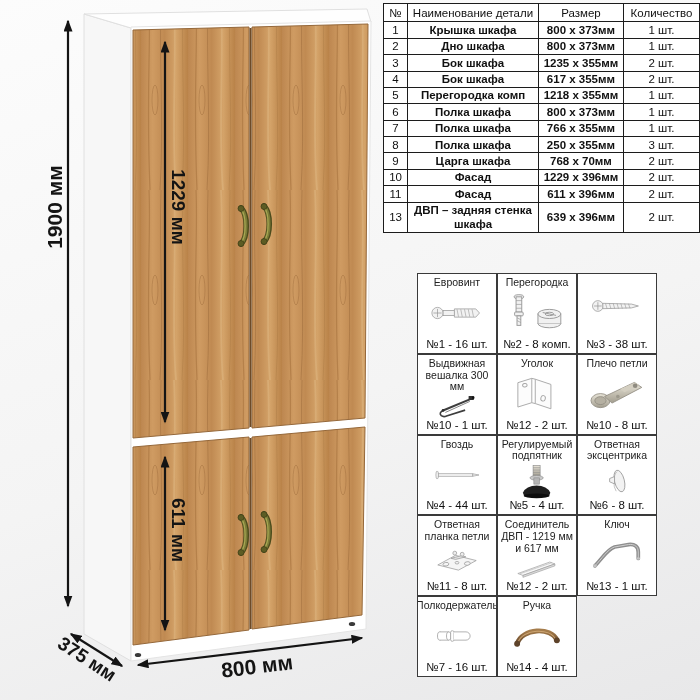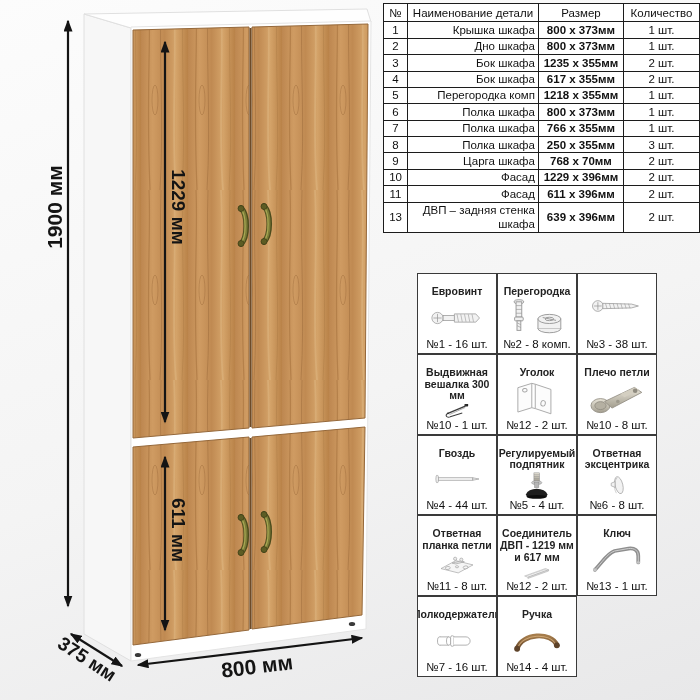--- a/index.html
+++ b/index.html
@@ -11,35 +11,35 @@
   
   .parts-table{
     position:absolute; left:383px; top:3px; border-collapse:collapse;
     font-size:11.5px; line-height:1.25; background:#fff;
   }
   .parts-table th,.parts-table td{
     border:1.4px solid #1c1c1c; padding:0.5px 3px; vertical-align:middle;
   }
   .parts-table th{font-weight:normal; text-align:center; padding:1.5px 2px;}
   .td-num{width:18px; text-align:center;}
-  .td-name{width:134px; text-align:right;}
+  .td-name{width:134px; text-align:center;font-weight:bold;}
   .td-size{width:87px; text-align:center;font-weight:bold;}
   .td-qty{width:71px; text-align:center;}
   
   .hw-grid{
     position:absolute; left:417px; top:273px; width:242px;
     display:grid; grid-template-columns:repeat(3,80px); grid-auto-rows:80.8px;
   }
   .hw-cell{
     box-sizing:border-box; border:1px solid #3a3a3a; background:#fff;
     display:flex; flex-direction:column; align-items:center; overflow:hidden;
   }
   .hw-name{
-    font-weight:bold; font-size:10.5px; line-height:1.12; text-align:center;
-    padding:3px 2px 0 2px; color:#222;margin-top:9px;
+    font-weight:normal; font-size:10.5px; line-height:1.12; text-align:center;
+    padding:3px 2px 0 2px; color:#222;
   }
   .hw-icon{flex:1; display:flex; align-items:center; justify-content:center; min-height:0;}
   .hw-icon svg{max-height:100%;}
   .hw-qty{font-weight:normal; font-size:11.5px; text-align:center; padding:0 0 3px 0; color:#111;}
   
   .drawing{position:absolute; left:0; top:0;}
   .dim-label{font-weight:bold; fill:#141414;}
 </style>
 </head>
 <body>

